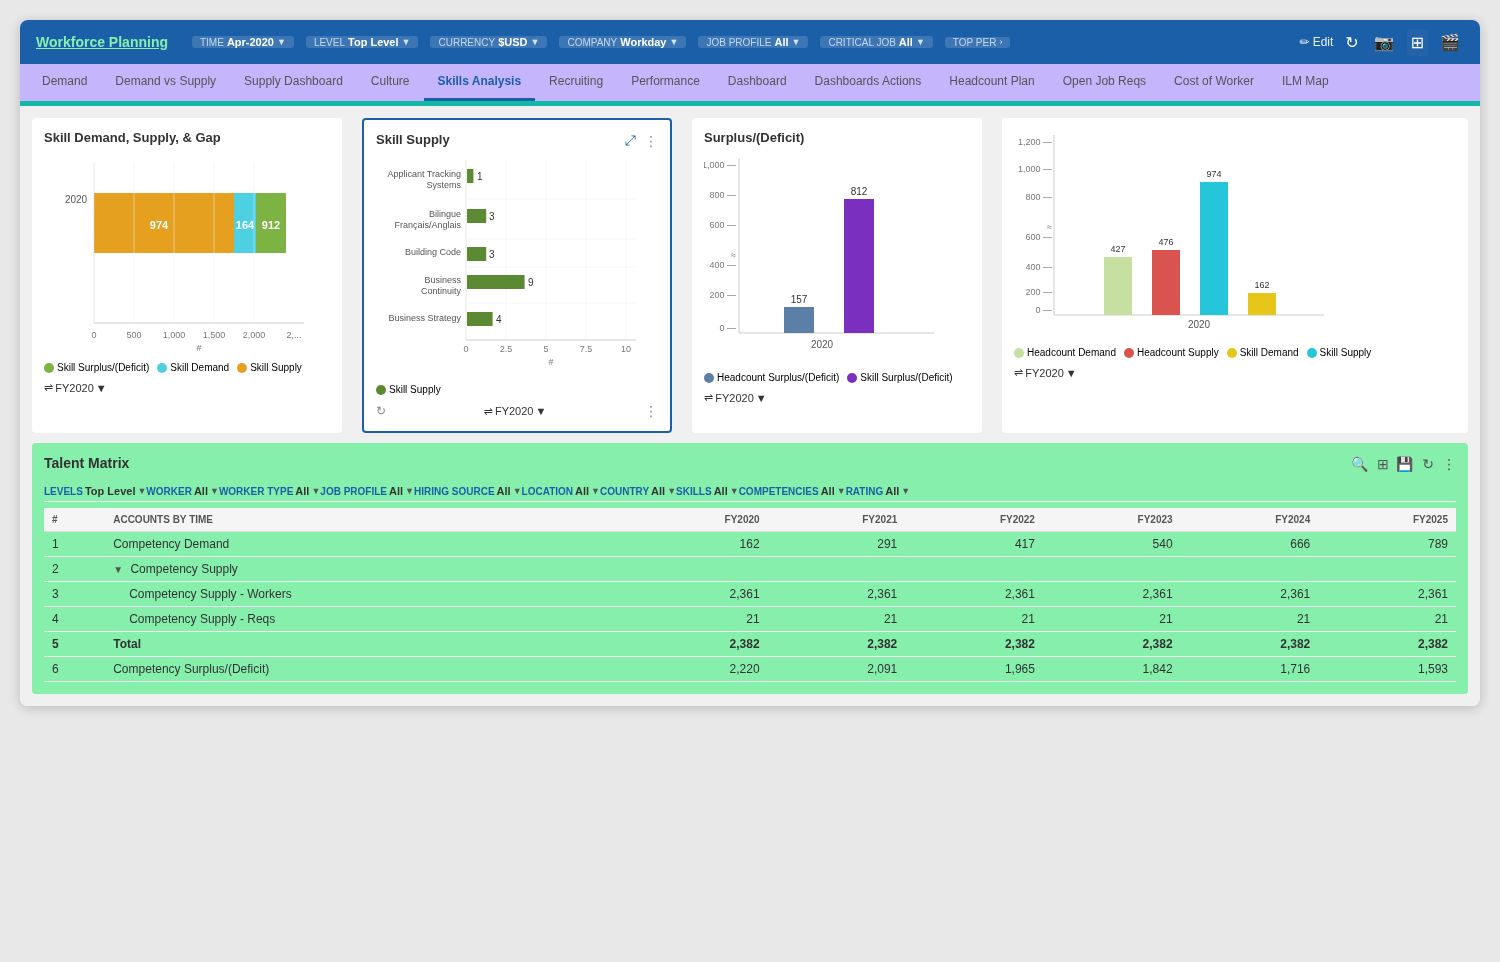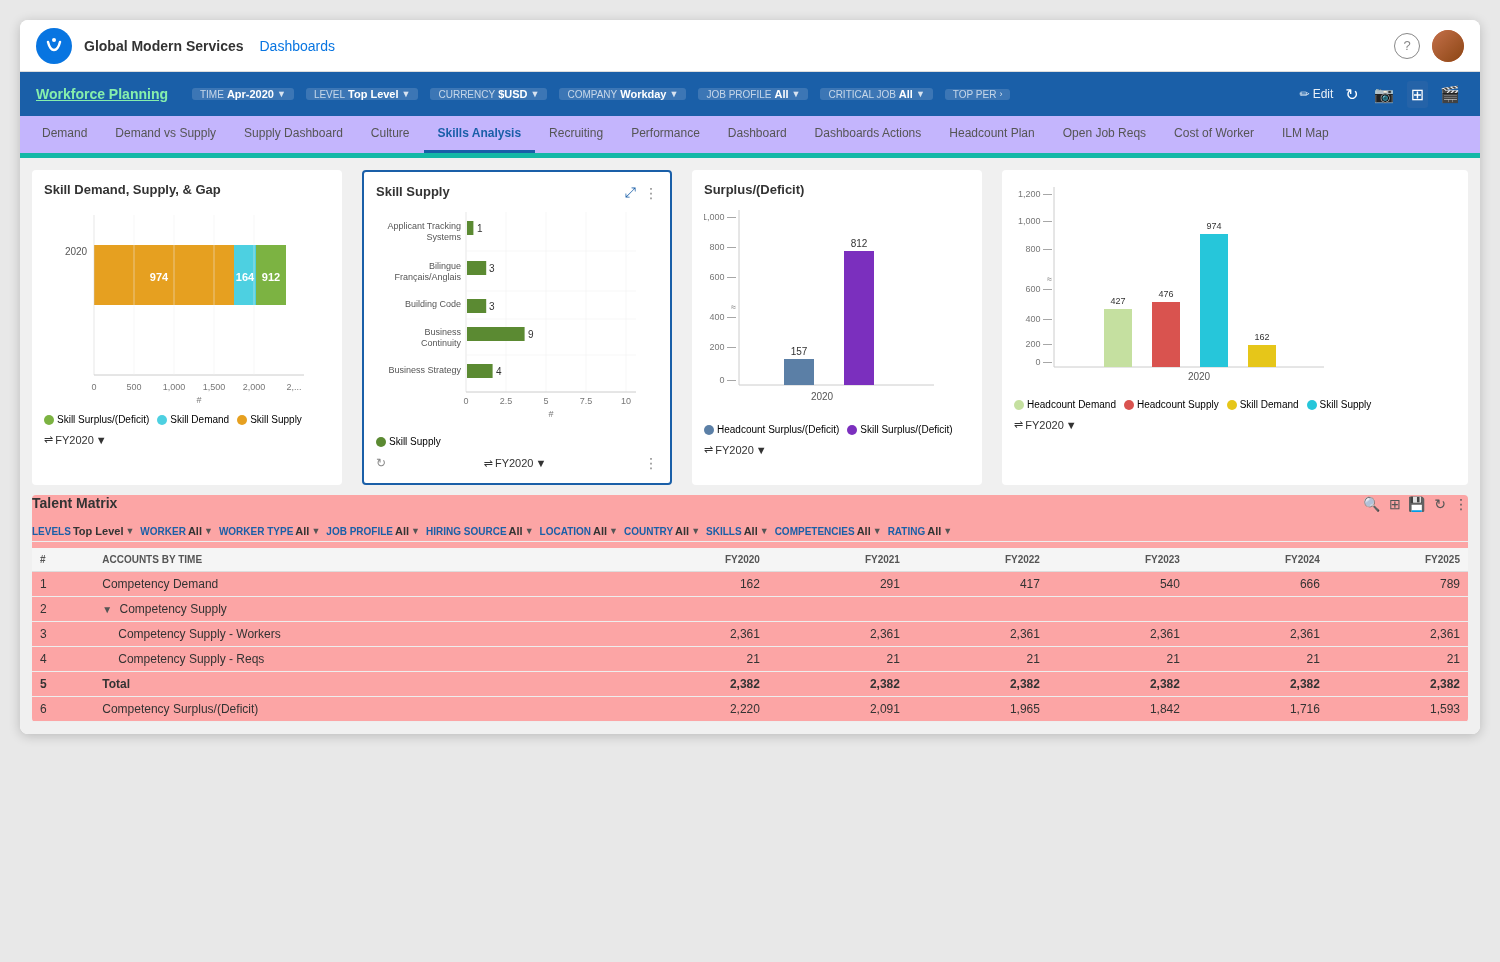--- a/index.html
+++ b/index.html
@@ -45,27 +45,27 @@
     
     .chart-footer { display: flex; align-items: center; justify-content: space-between; margin-top: 8px; font-size: 11px; color: #555; }
     .fy-btn { display: flex; align-items: center; gap: 2px; cursor: pointer; color: #333; font-size: 11px; }
 
     
     .legend { display: flex; flex-wrap: wrap; gap: 8px; margin-top: 6px; font-size: 10px; }
     .legend-item { display: flex; align-items: center; gap: 3px; }
     .legend-dot { width: 10px; height: 10px; border-radius: 50%; }
 
     
-    .talent-matrix { background: #fca5a5; border-radius: 4px; }
+    .talent-matrix { background: #86efac; border-radius: 4px; padding: 12px; }
     .talent-matrix-title { font-size: 14px; font-weight: 600; color: #333; margin-bottom: 10px; }
 
     
     .filter-row { display: flex; align-items: center; gap: 8px; margin-bottom: 8px; justify-content: flex-end; }
     .filter-icon-btn { color: #555; font-size: 14px; cursor: pointer; }
-    .table-filters { display: flex; align-items: center; gap: 6px; font-size: 11px; color: #777; flex-wrap: wrap; padding: 4px 0; border-bottom: 1px solid #eee; margin-bottom: 6px; }
+    .table-filters { display: flex; align-items: center; font-size: 11px; color: #777; flex-wrap: wrap; padding: 4px 0; border-bottom: 1px solid #eee; margin-bottom: 6px; }
     .table-filter-item { display: flex; align-items: center; gap: 2px; cursor: pointer; }
     .table-filter-label { color: #1a5fa8; font-weight: 600; text-transform: uppercase; font-size: 10px; }
     .table-filter-value { color: #333; font-weight: bold; }
     .table-filter-arrow { color: #555; font-size: 9px; }
 
     
     .data-table { width: 100%; border-collapse: collapse; font-size: 12px; }
     .data-table th { background: #f5f5f5; color: #555; font-weight: 600; text-transform: uppercase; font-size: 10px; padding: 6px 8px; border-bottom: 1px solid #ddd; text-align: left; }
     .data-table th.num { text-align: right; }
     .data-table td { padding: 5px 8px; border-bottom: 1px solid #eee; color: #333; }
@@ -77,37 +77,20 @@
     .refresh-icon { font-size: 12px; color: #888; cursor: pointer; }
     .dots-icon { font-size: 14px; color: #888; cursor: pointer; }
 
     .expand-icon { color: #1a5fa8; cursor: pointer; font-size: 14px; }
   </style>
 </head>
 <body>
 
 <div class="outer-frame">
 
-  <div class="top-nav">
-    <div class="workday-logo">
-      <svg width="28" height="28" viewBox="0 0 28 28">
-        <circle cx="14" cy="14" r="13" fill="#0875e1"></circle>
-        <path d="M8 10 Q10 18 14 18 Q18 18 20 10" stroke="white" stroke-width="2.5" fill="none" stroke-linecap="round"></path>
-        <circle cx="14" cy="8" r="2" fill="white"></circle>
-      </svg>
-    </div>
-    <span class="nav-company">Global Modern Services</span>
-    <a class="nav-dashboards">Dashboards</a>
-    <div class="nav-right">
-      <div class="nav-help">?</div>
-      <div class="nav-avatar">
-        <div class="nav-avatar-img"></div>
-      </div>
-    </div>
-  </div>
 
   <div class="header-bar">
     <span class="header-title">Workforce Planning</span>
 
     <div class="header-filter">
       <span class="header-filter-label">TIME</span>
       <span class="header-filter-value">Apr-2020</span>
       <span class="header-filter-arrow">▼</span>
     </div>
     <div class="header-filter">

